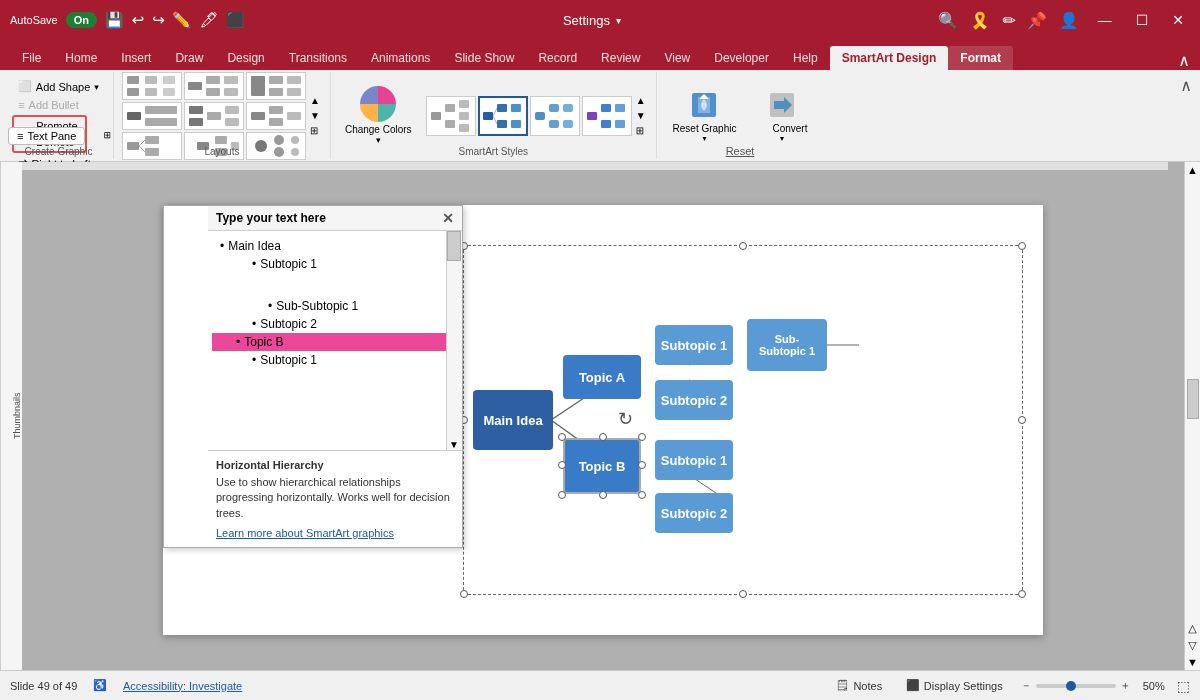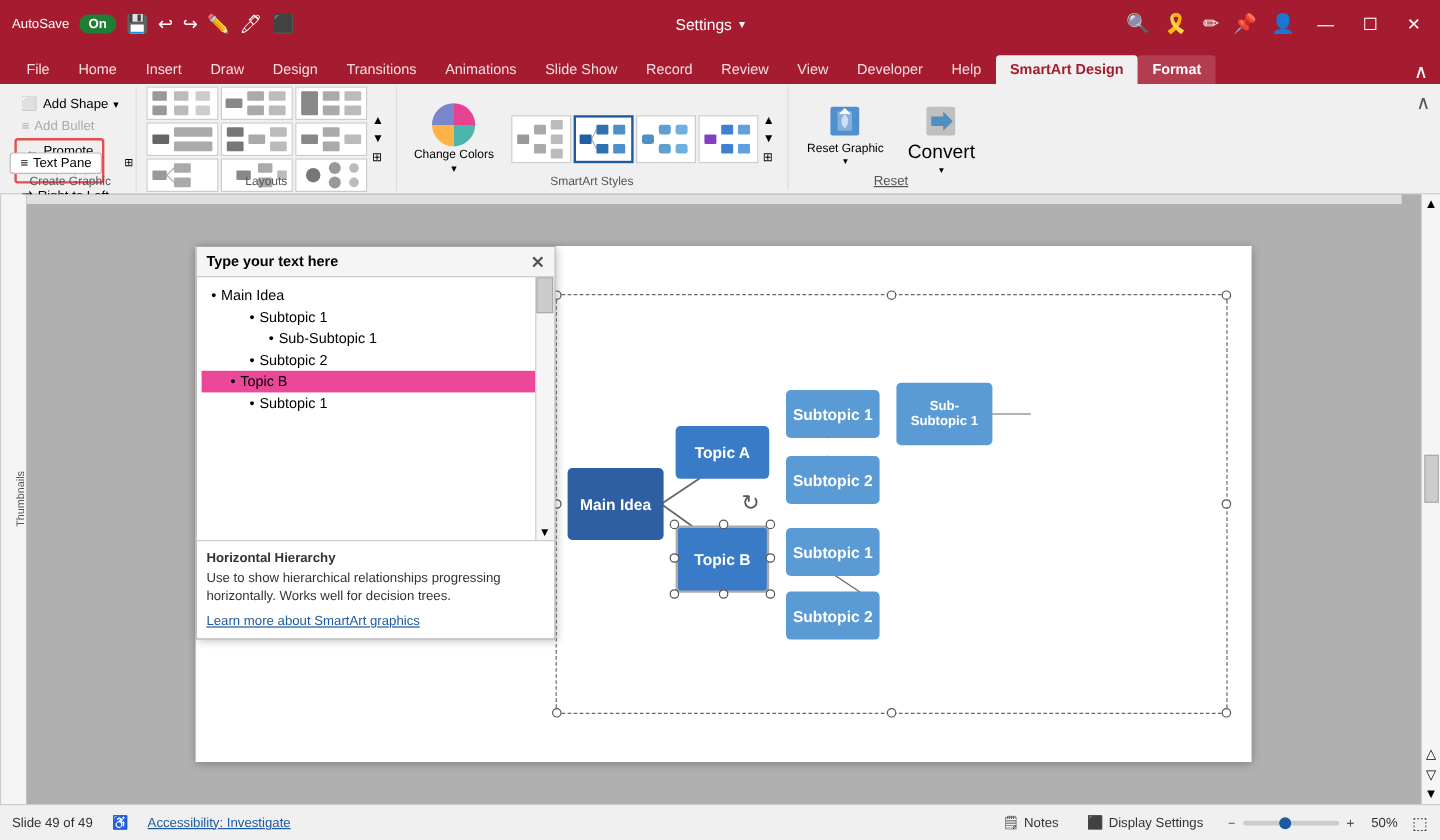--- a/index.html
+++ b/index.html
@@ -100,20 +100,21 @@
     }
     .ribbon-btn-large {
       display: flex;
       flex-direction: column;
       align-items: center;
       padding: 4px 8px;
       font-size: 10px;
       cursor: pointer;
       border-radius: 3px;
       text-align: center;
+      justify-content: center;
     }
 
     
     .layouts-group {
       display: flex;
       align-items: center;
       padding: 4px 8px;
       border-right: 1px solid #ddd;
       position: relative;
       min-width: 200px;
@@ -240,20 +241,21 @@
     
     .text-pane {
       position: absolute;
       top: 0;
       left: 0;
       width: 300px;
       background: white;
       border: 1px solid #aaa;
       z-index: 10;
       box-shadow: 2px 2px 6px rgba(0,0,0,0.2);
+      padding-left: 44px;
     }
     .text-pane-header {
       background: #f5f5f5;
       border-bottom: 1px solid #ccc;
       padding: 4px 8px;
       display: flex;
       justify-content: space-between;
       align-items: center;
       font-size: 12px;
       font-weight: 600;
@@ -273,21 +275,21 @@
       top: 0;
       bottom: 0;
       width: 16px;
       background: #f5f5f5;
       border-left: 1px solid #ccc;
     }
     .tp-item { padding: 2px 8px; }
     .tp-item.l0 { padding-left: 8px; }
     .tp-item.l1 { padding-left: 24px; }
     .tp-item.l2 { padding-left: 40px; }
-    .tp-item.l3 { padding-left: 56px; }
+    .tp-item.l3 { padding-left: 56px; margin-top: 24px; }
     .tp-item.selected-bg { background: #ec4899; }
     .tp-dot { margin-right: 4px; }
 
     
     .text-pane-desc {
       padding: 8px;
       font-size: 11px;
       color: #333;
     }
     .text-pane-desc-title { font-weight: bold; margin-bottom: 4px; }
@@ -666,21 +668,21 @@
           <path d="M12 10 L16 6 L20 10" fill="white" stroke="white" stroke-width="1.5"></path>
         </svg>
         <span style="font-size:10px;margin-top:2px;">Reset Graphic</span>
         <span style="font-size:8px;">▾</span>
       </div>
       <div class="ribbon-btn-large">
         <svg width="32" height="32" viewBox="0 0 32 32">
           <rect x="4" y="4" width="24" height="24" rx="2" fill="#c0c0c0"></rect>
           <path d="M8 12 L18 12 L18 8 L26 16 L18 24 L18 20 L8 20 Z" fill="#5090c0"></path>
         </svg>
-        <span style="font-size:16px;margin-top:2px;">Convert</span>
+        <span style="font-size:10px;margin-top:2px;margin-left:16px;">Convert</span>
         <span style="font-size:8px;">▾</span>
       </div>
     </div>
     <div style="position:absolute;bottom:2px;left:0;right:0;text-align:center;font-size:11px;color:#555;text-decoration:underline;">Reset</div>
   </div>
   <div style="flex:1;"></div>
   <div style="padding:4px;font-size:16px;cursor:pointer;color:#555;">∧</div>
 </div>
 
 <div style="display:flex;height:calc(700px - 40px - 30px - 92px - 30px);background:#c8c8c8;">

